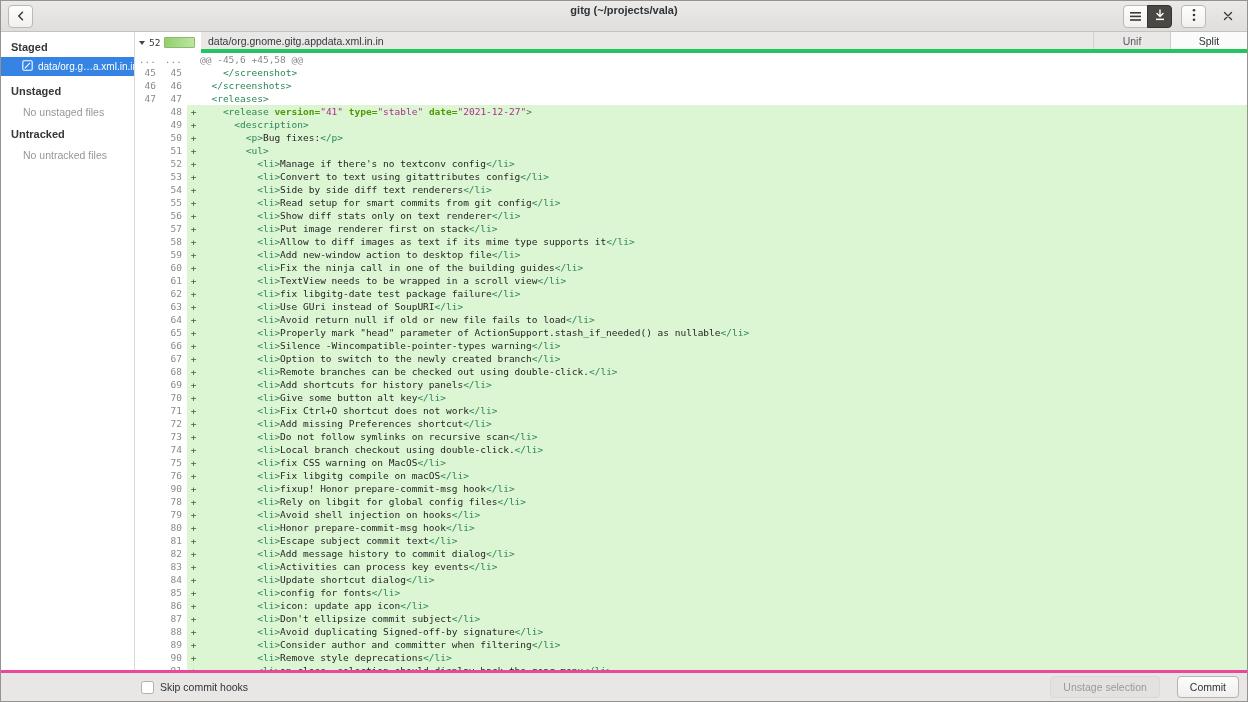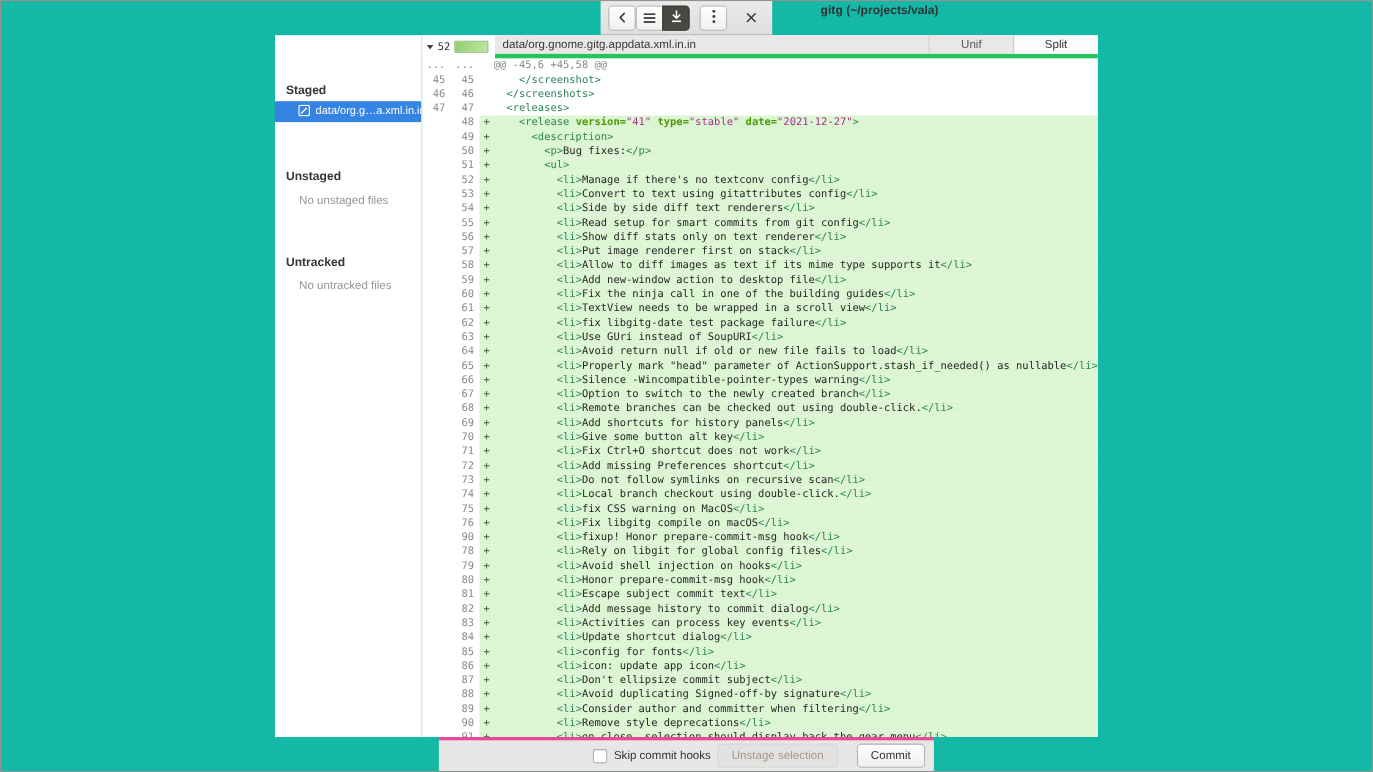--- a/index.html
+++ b/index.html
@@ -1,36 +1,36 @@
 <!DOCTYPE html>
 <html><head>
 <meta charset="utf-8">
 <style>
   html,body{margin:0;padding:0;}
   body{background:#c8c4c0;font-family:"Liberation Sans",sans-serif;}
-  .window{width:1248px;height:702px;box-sizing:border-box;display:flex;flex-direction:column;background:#14b8a6;border:1px solid #96928e;overflow:hidden;align-items:center;}
+  .window{width:1248px;height:702px;box-sizing:border-box;display:flex;flex-direction:column;background:#fdba74;border:1px solid #96928e;overflow:hidden;}
 
   
   .headerbar{flex:0 0 30px;background:linear-gradient(#eceae9,#e0dedd);border-bottom:1px solid #c6c2bf;display:flex;align-items:center;padding:0 7px;position:relative;}
   .hb-btn{height:23px;min-width:25px;display:flex;align-items:center;justify-content:center;background:linear-gradient(#fefefe,#f2f0ef);border:1px solid #bcb8b5;border-radius:4px;cursor:pointer;padding:0 4px;}
   .hb-btn.flat{background:transparent;border-color:transparent;}
   .hb-btn.active-dark{background:#4a4845;border-color:#35322f;}
   .linked{display:flex;}
   .linked .hb-btn{border-radius:0;margin-left:-1px;}
   .linked .hb-btn:first-child{border-radius:4px 0 0 4px;margin-left:0;}
   .linked .hb-btn:last-child{border-radius:0 4px 4px 0;}
   .title-wrap{position:absolute;left:200px;right:200px;top:3px;text-align:center;pointer-events:none;}
   .wtitle{font-size:11px;font-weight:bold;color:#2e3436;line-height:13px;white-space:nowrap;}
   .wsub{font-size:9px;color:#8f8b88;line-height:10px;}
   .hb-right{margin-left:auto;display:flex;align-items:center;gap:9px;}
 
   
   .main{flex:1;display:flex;min-height:0;}
   .sidebar{flex:0 0 133px;background:#ffffff;border-right:1px solid #dcd8d5;overflow:hidden;}
-  .side-heading{font-weight:bold;font-size:11px;color:#363636;padding:9px 10px 4px;margin-top:35px;}
+  .side-heading{font-weight:bold;font-size:11px;color:#363636;padding:9px 10px 4px;}
   .side-item{height:19px;display:flex;align-items:center;gap:5px;padding:0 21px;font-size:10px;color:#2e3436;cursor:pointer;white-space:nowrap;overflow:hidden;}
   .side-item.selected{background:#3584e4;color:#ffffff;}
   .side-empty{color:#9a9694;padding:5px 22px 1px;font-size:10.5px;}
 
   .diff-pane{flex:1;display:flex;flex-direction:column;min-width:0;background:#fff;}
   .diff-header{flex:0 0 21px;display:flex;align-items:stretch;}
   .stat-cell{flex:0 0 62px;display:flex;align-items:center;gap:4px;padding-left:4px;background:#fff;}
   .expander{width:0;height:0;border-left:3.5px solid transparent;border-right:3.5px solid transparent;border-top:4.5px solid #454545;cursor:pointer;}
   .stat-count{font-size:9.5px;color:#2e3436;font-family:"DejaVu Sans Mono",monospace;}
   .stat-bar{width:29px;height:9px;background:linear-gradient(90deg,#93cf70,#bde6a3);border:1px solid #8abb69;border-radius:1px;}

